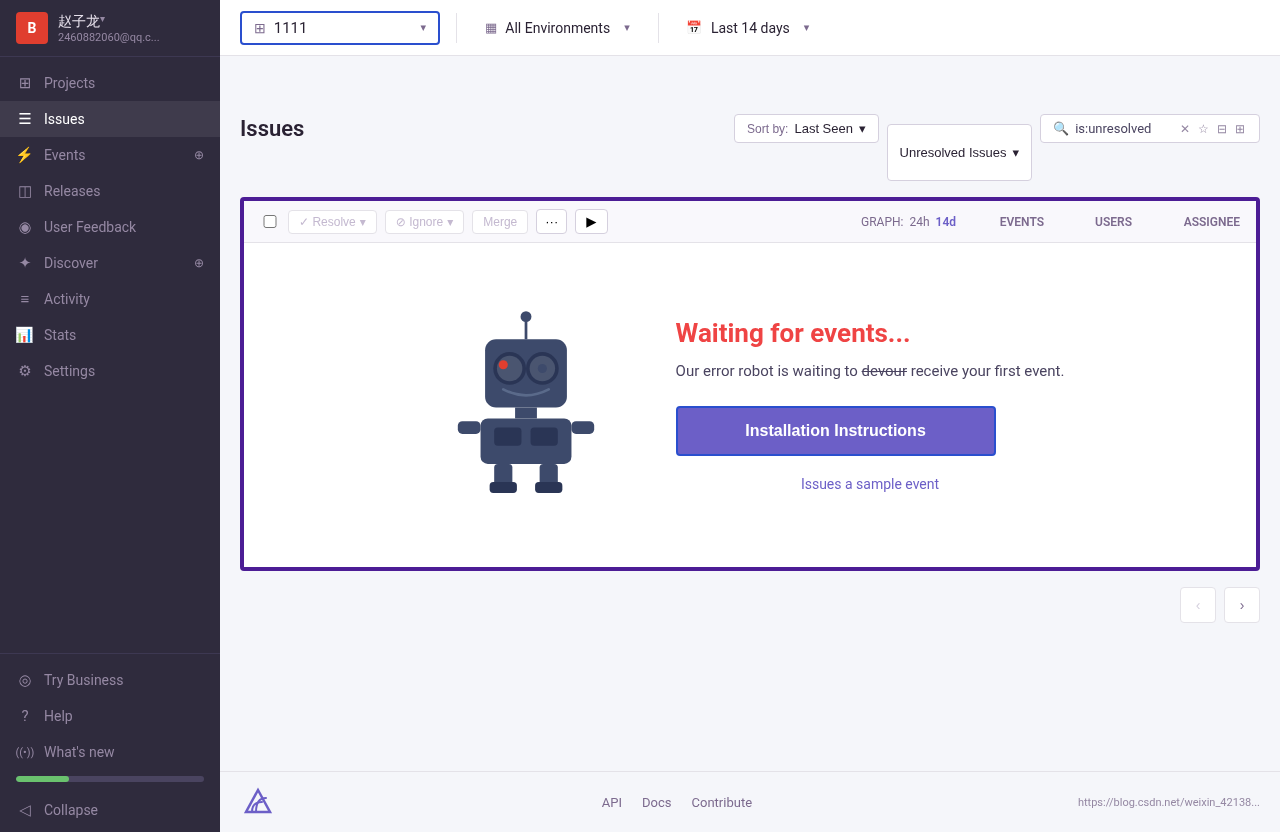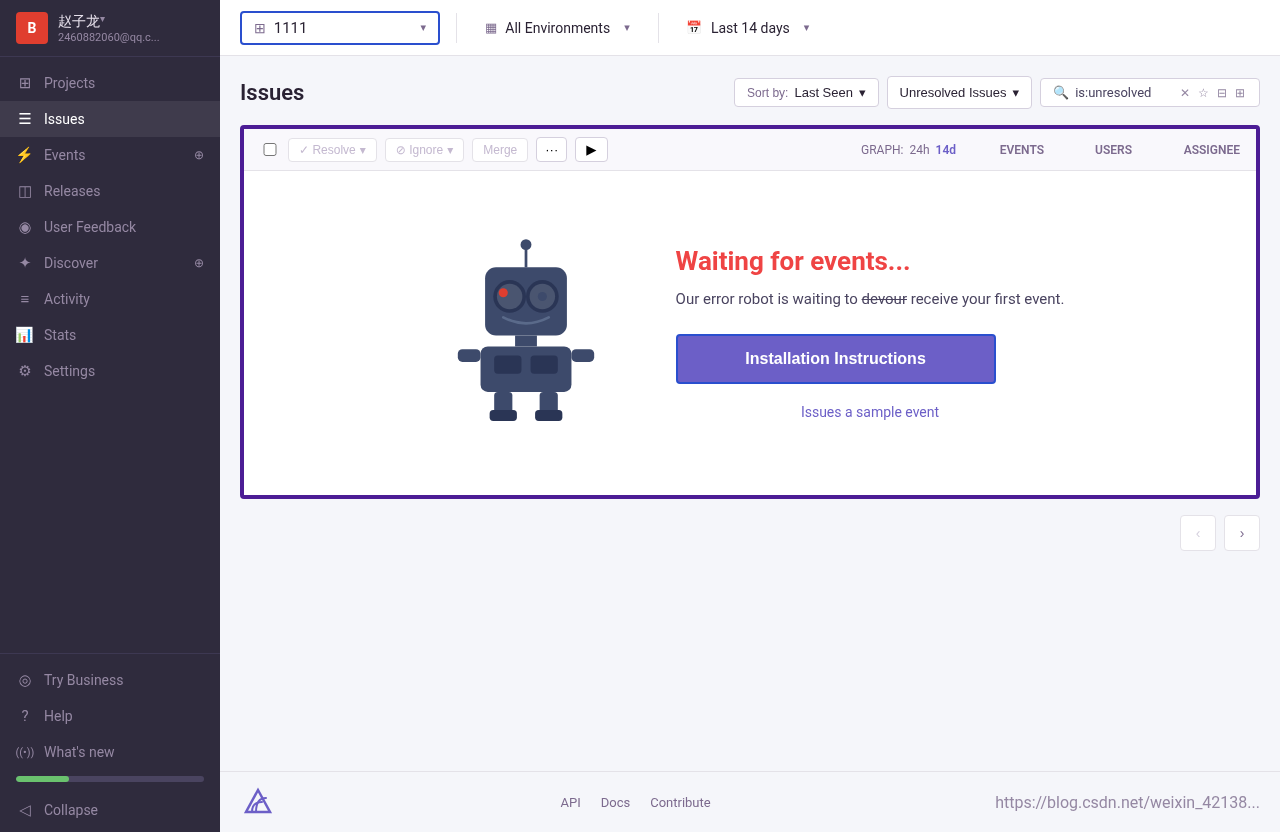--- a/index.html
+++ b/index.html
@@ -104,22 +104,22 @@
     .sort-btn {
       display: flex; align-items: center; gap: 6px;
       border: 1px solid #d5d0de; border-radius: 4px;
       padding: 6px 12px; background: #fff; cursor: pointer;
       font-size: 13px; color: #2a2233;
     }
     .sort-label { color: #7c6a8e; font-size: 12px; }
     .filter-btn {
       display: flex; align-items: center; gap: 6px;
       border: 1px solid #d5d0de; border-radius: 4px;
-      padding: 8px 12px; background: #fff; cursor: pointer;
-      font-size: 13px; color: #2a2233;
+      padding: 20px 12px; background: #fff; cursor: pointer;
+      font-size: 13px; color: #2a2233; margin-top: 48px;
     }
     .search-box {
       display: flex; align-items: center; gap: 6px;
       border: 1px solid #d5d0de; border-radius: 4px;
       padding: 6px 12px; background: #fff;
       font-size: 13px; color: #2a2233;
       min-width: 220px;
     }
     .search-icon { color: #7c6a8e; font-size: 13px; }
     .search-text { color: #4a4460; flex: 1; }
@@ -189,21 +189,21 @@
     
     .footer {
       background: #f5f6fa; border-top: 1px solid #e4e2e8;
       padding: 12px 20px;
       display: flex; align-items: center; justify-content: space-between;
       flex-shrink: 0;
     }
     .sentry-logo { display: flex; align-items: center; }
     .footer-links { display: flex; gap: 20px; }
     .footer-link { font-size: 13px; color: #7c6a8e; cursor: pointer; text-decoration: none; }
-    .footer-url { font-size: 16px; color: #9588a3; }
+    .footer-url { font-size: 11px; color: #9588a3; }
 
     
     .robot-svg { width: 180px; height: 200px; }
   </style>
 </head>
 <body>
 
 <div class="sidebar">
   <div class="sidebar-header">
     <div class="avatar">B</div>

